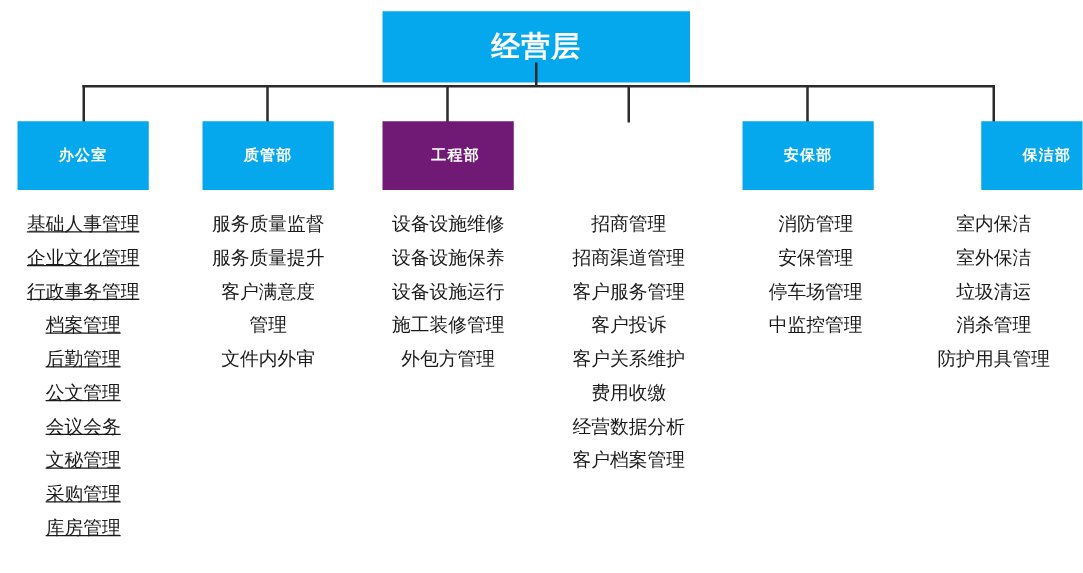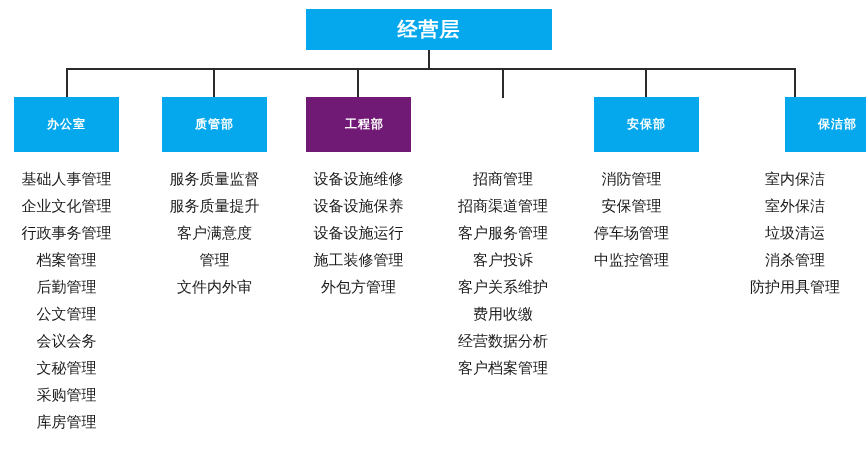--- a/index.html
+++ b/index.html
@@ -15,22 +15,22 @@
   .node{
     position:absolute;
     background:var(--accent,#05a8ec);
     color:#ffffff;
     display:flex;align-items:center;justify-content:center;
     font-weight:bold;
     letter-spacing:1px;
     box-sizing:border-box;
   }
   .node.root{
-    left:306px;top:9px;width:246px;height:41px;
-    font-size:20px;
+    left:306px;top:9px;width:246px;height:57px;
+    font-size:23px;
   }
   .node.dept{
     top:97px;width:105px;height:55px;
     font-size:12px;
   }
   .node.dept.d0{left:14px;}
   .node.dept.d1{left:162px;}
   .node.dept.d2{left:306px;}
   .node.dept.d3{left:450px;width:106px;}
   .node.dept.d4{left:594px;}
@@ -57,25 +57,25 @@
   
   .col{
     position:absolute;
     top:166px;
     text-align:center;
     font-size:15px;
     line-height:27px;
     color:#1a1a1a;
     white-space:nowrap;
   }
-  .col.c0{left:14px;width:105px;}
+  .col.c0{left:14px;width:105px;text-decoration:underline;}
   .col.c1{left:162px;width:105px;}
   .col.c2{left:306px;width:105px;}
   .col.c3{left:450px;width:106px;}
-  .col.c4{left:579px;width:105px;}
+  .col.c4{left:600px;width:105px;}
   .col.c5{left:742px;width:106px;}
   .item{display:block;}
 </style>
 </head>
 <body style="background: rgb(255, 255, 255);">
 
 <div id="chart">
 
   <div class="node root" style="background: rgb(5, 168, 236);">
     <span>经营层</span>

